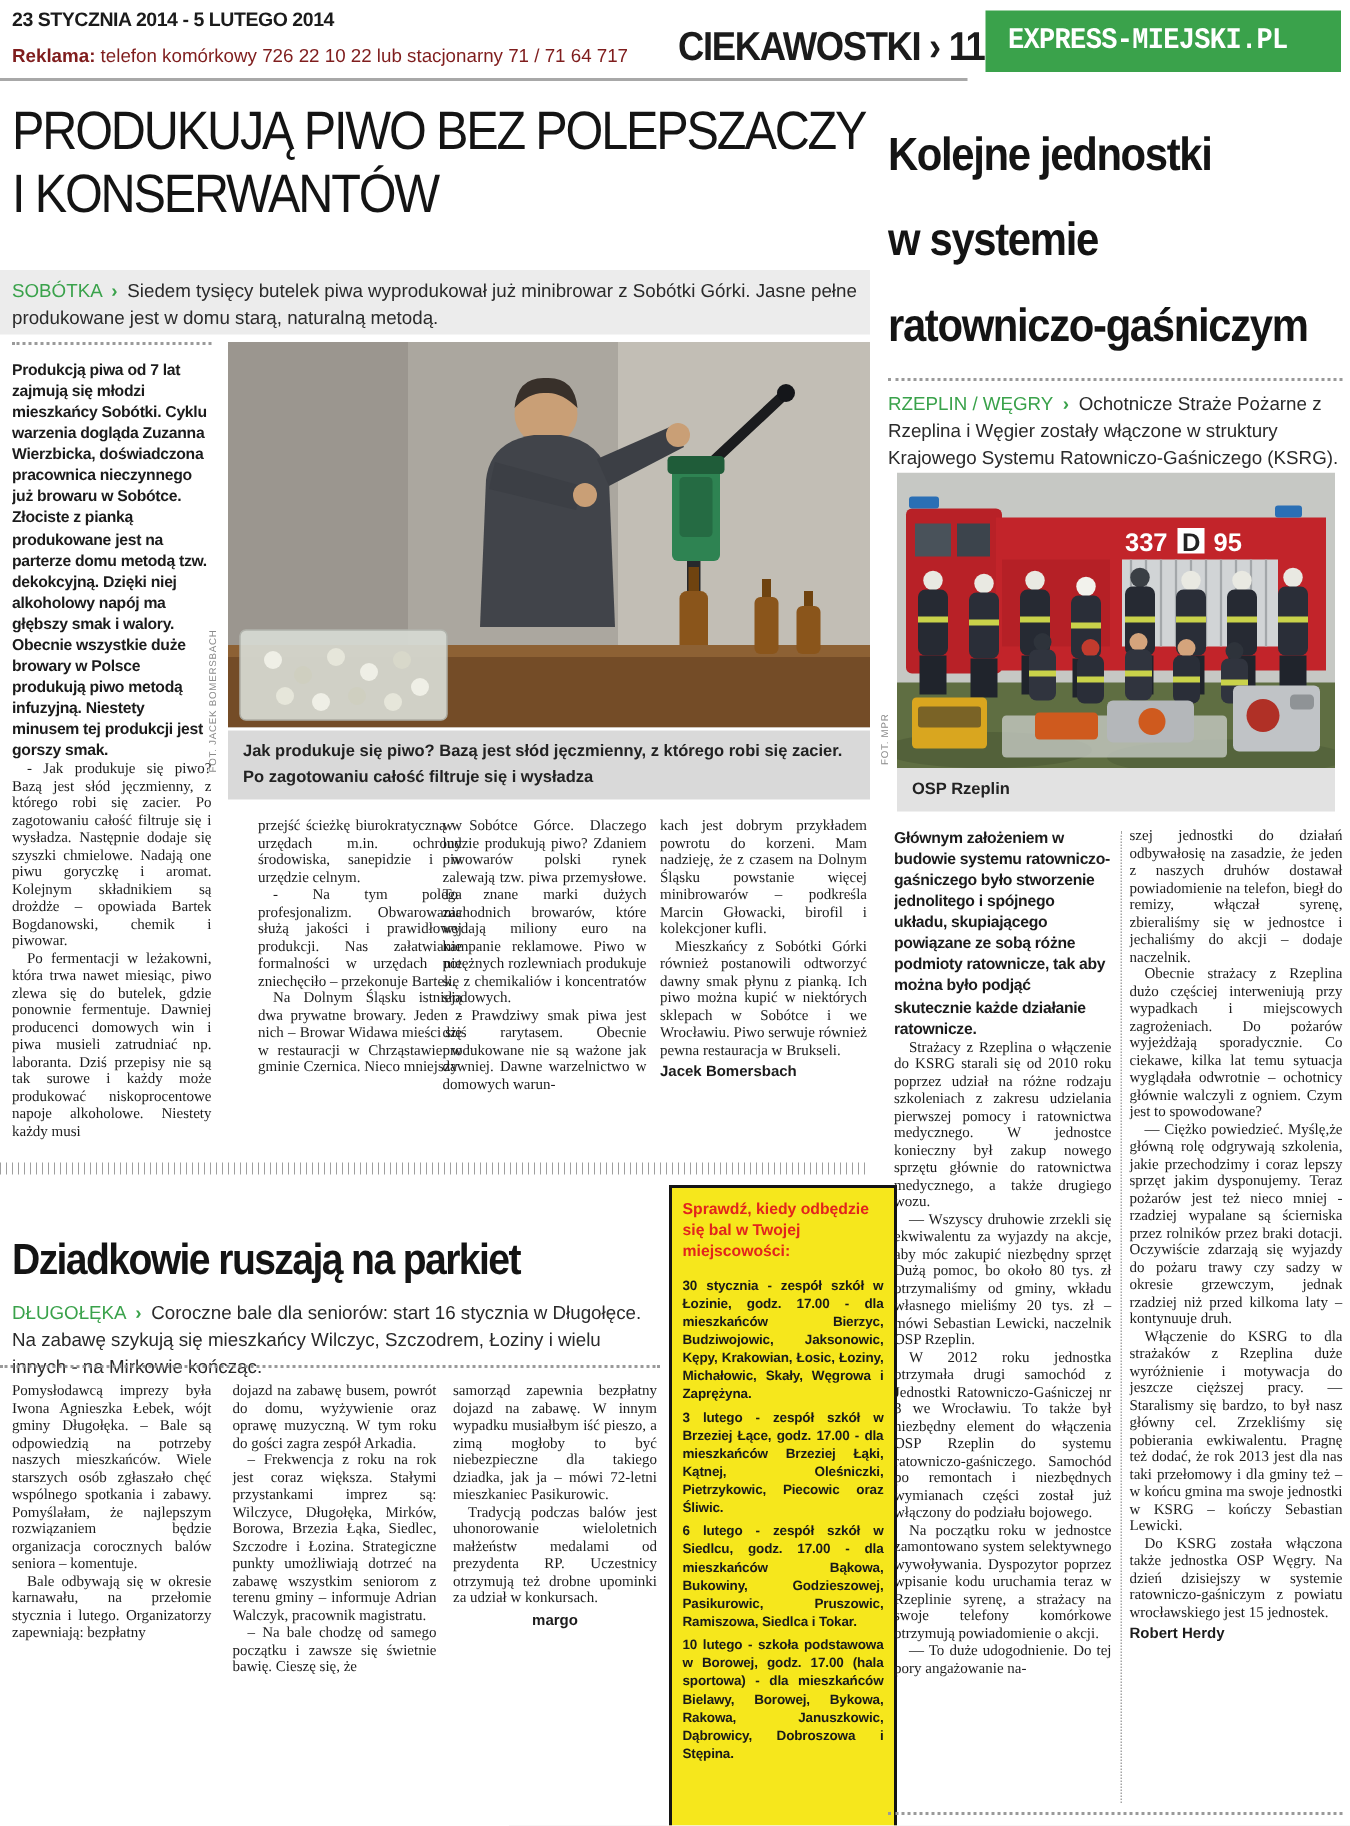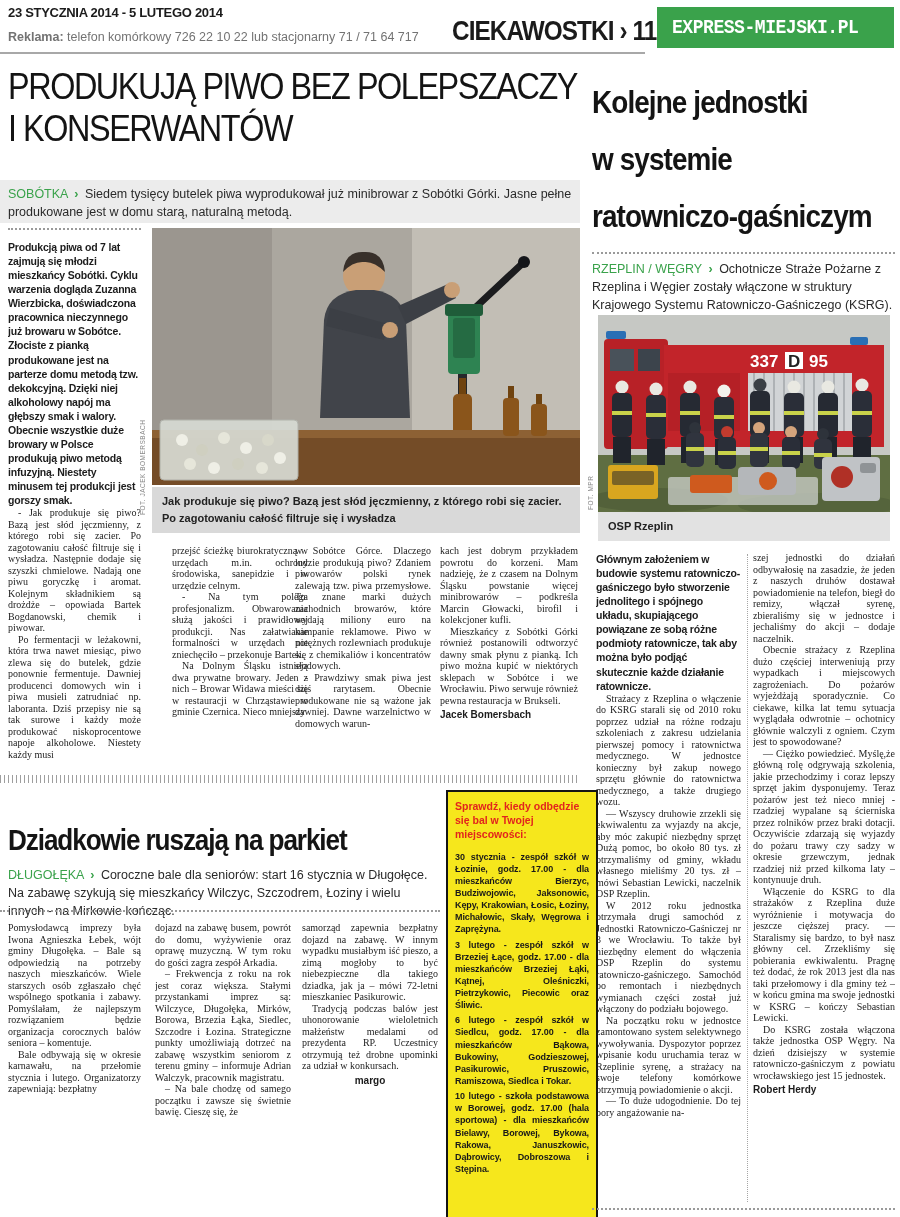--- a/index.html
+++ b/index.html
@@ -3,21 +3,21 @@
 <meta charset="utf-8">
 <style>
   html,body{margin:0;padding:0;background:#f2f2f2;}
   #page{position:relative;width:900px;height:1217px;background:#ffffff;overflow:hidden;
         font-family:"Liberation Sans",sans-serif;color:#1b1b1b;}
   .abs{position:absolute;}
   .condense{transform:scaleX(0.9);transform-origin:0 0;white-space:nowrap;}
 
   
   .date-line{left:8px;top:5px;font-size:13px;font-weight:bold;letter-spacing:-0.3px;}
-  .ad-line{left:8px;top:30px;font-size:12.5px;color:#737373;}
+  .ad-line{left:8px;top:30px;font-size:12.5px;color:#7f1d1d;}
   .ad-line b{font-weight:bold;}
   .section-head{left:452px;top:16px;font-size:27px;font-weight:bold;letter-spacing:-1px;}
   .brand-box{left:657px;top:7px;width:237px;height:41px;background:#3aa24b;color:#fff;
              display:flex;align-items:center;justify-content:center;font-size:20px;font-weight:bold;
              letter-spacing:-0.5px;font-family:Liberation Mono, monospace;}
   .header-rule{left:0;top:52px;width:645px;height:2px;background:#a8a8a8;}
 
   
   .beer-headline{left:8px;top:66px;font-size:36px;line-height:42px;font-weight:normal;
                  letter-spacing:-1.6px;color:#141414;}

